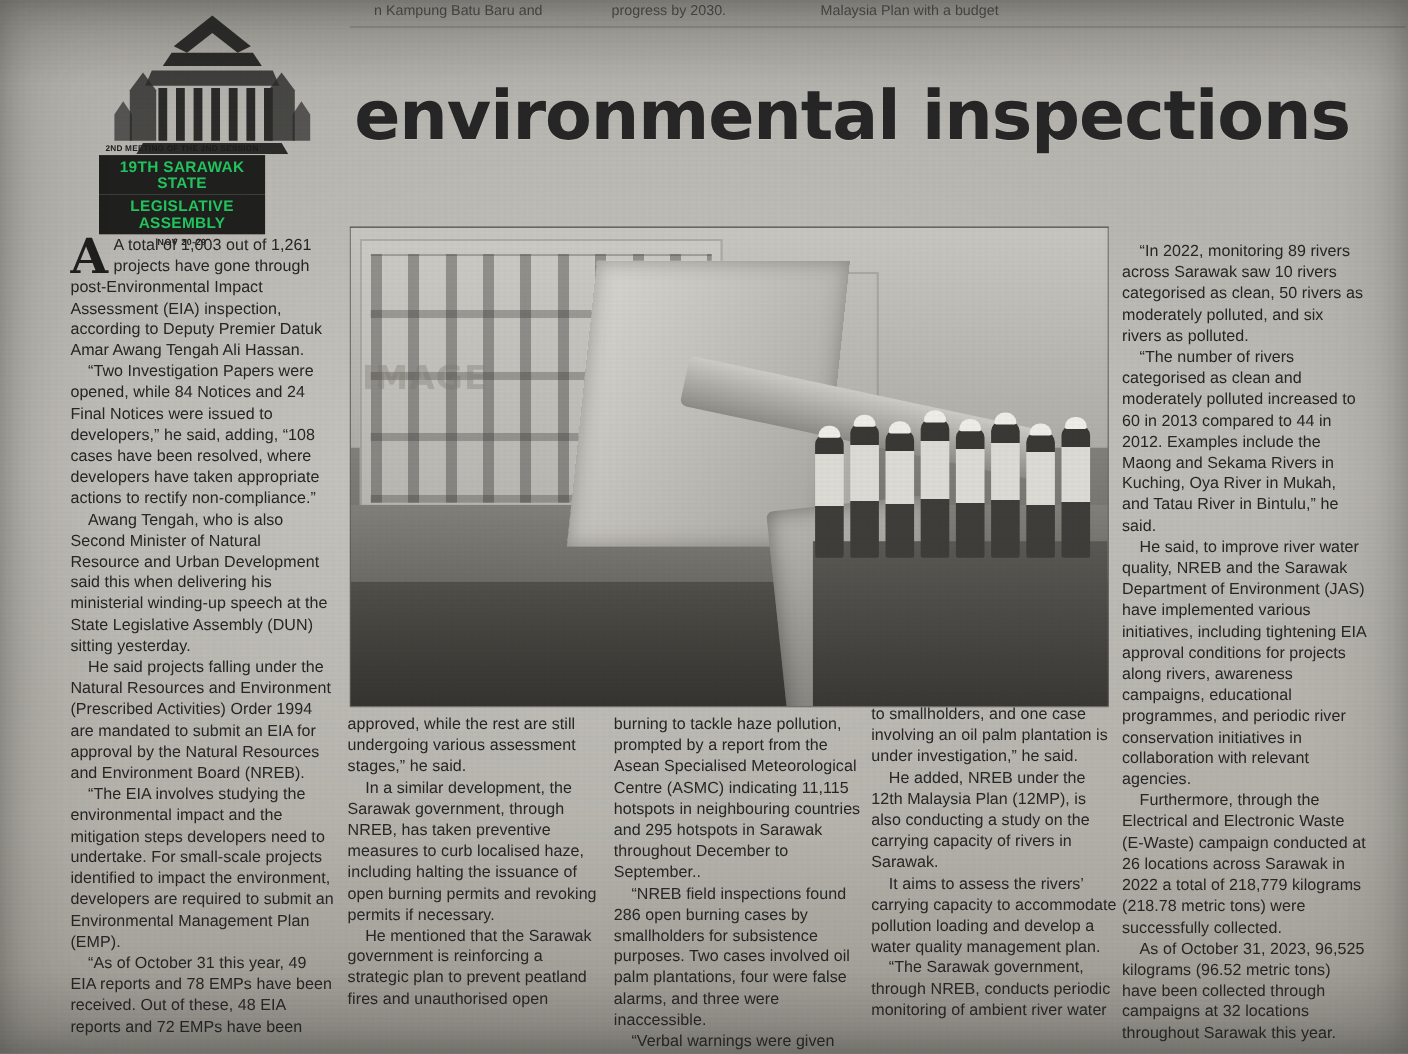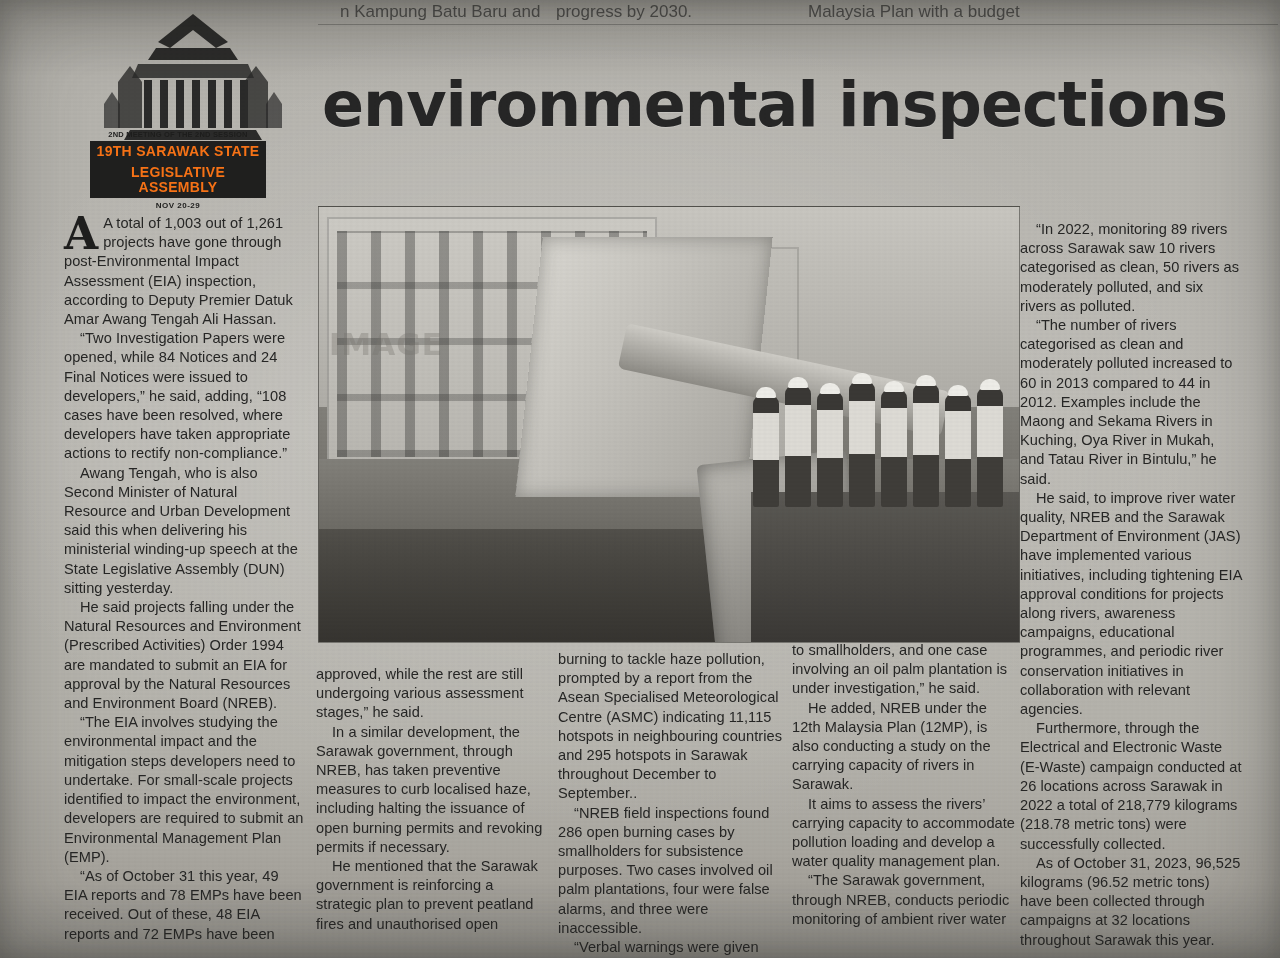--- a/index.html
+++ b/index.html
@@ -34,21 +34,21 @@
     opacity: .55;
     mix-blend-mode: multiply;
   }
   
   .top-strip {
     position: absolute;
     left: 0; top: 0;
     width: 1280px; height: 22px;
     overflow: hidden;
     color: #2f2f2e;
-    font-size: 17px;
+    font-size: 13px;
   }
   .top-strip .tscol {
     position: absolute;
     white-space: nowrap;
     opacity: .75;
   }
   .rule {
     position: absolute;
     background: #4a4a48;
     opacity: .45;
@@ -59,33 +59,33 @@
     left: 78px;
     top: 8px;
     width: 230px;
     height: 190px;
   }
   .logo svg { display: block; }
   .logo-band {
     position: absolute;
     left: 90px;
     top: 130px;
-    width: 176px;
+    width: 151px;
     text-align: center;
     color: #1d1d1c;
   }
   .logo-band .l1 {
     font-size: 7.5px;
     font-weight: bold;
     letter-spacing: .2px;
     margin-bottom: 2px;
   }
   .logo-band .l2 {
     background: #1f1f1e;
-    color: #f97316;
+    color: #22c55e;
     font-size: 14px;
     font-weight: bold;
     line-height: 15px;
     padding: 3px 2px;
     letter-spacing: .3px;
   }
   .logo-band .l3 {
     font-size: 8px;
     font-weight: bold;
     margin-top: 3px;
@@ -109,21 +109,20 @@
   
   .photo {
     position: absolute;
     left: 318px;
     top: 206px;
     width: 688px;
     height: 435px;
     overflow: hidden;
     background: linear-gradient(180deg, #9a9892 0%, #86847e 40%, #6e6c66 75%, #5e5c57 100%);
     border: 1px solid rgba(60,60,58,.35);
-    padding-left: 12px;
   }
   .ph-sky {
     position: absolute; left:0; top:0; width:100%; height:46%;
     background: linear-gradient(180deg,#c9c7c1,#b0aea8);
   }
   .ph-building {
     position: absolute; left: 8px; top: 10px; width: 330px; height: 250px;
     background: linear-gradient(180deg,#cdcbc5,#b9b7b1);
     box-shadow: inset 0 0 0 2px rgba(80,80,78,.25);
   }
@@ -206,40 +205,40 @@
   .dropcap {
     float: left;
     font-family: "DejaVu Serif", serif;
     font-weight: bold;
     font-size: 44px;
     line-height: 36px;
     padding: 2px 5px 0 0;
     color: #1f1f1e;
   }
   .c1 { left: 64px;  top: 214px; width: 240px; }
-  .c2 { left: 316px; top: 650px; width: 232px; margin-top: 15px; }
+  .c2 { left: 316px; top: 650px; width: 232px; }
   .c3 { left: 558px; top: 650px; width: 230px; }
   .c4 { left: 792px; top: 613px; width: 226px; margin-top: 28px; }
   .c5 { left: 1020px; top: 220px; width: 222px; }
   .edge-shadow {
     position:absolute; inset:0;
     pointer-events:none;
     box-shadow: inset 0 0 90px rgba(40,40,38,.35), inset 0 0 26px rgba(30,30,28,.25);
   }
 </style>
 </head>
 <body>
 
 <div class="page">
   <div class="paper"></div>
 
   <div class="top-strip">
     <span class="tscol" style="left:340px; top:2px;">n Kampung Batu Baru and</span>
     <span class="tscol" style="left:556px; top:2px;">progress by 2030.</span>
-    <span class="tscol" style="left:808px; top:2px;">Malaysia Plan with a budget</span>
+    <span class="tscol" style="left:746px; top:2px;">Malaysia Plan with a budget</span>
   </div>
   <div class="rule" style="left:318px; top:24px; width:960px; height:1px;"></div>
 
   <div class="logo">
     <svg width="230" height="190" viewBox="0 0 230 190" aria-hidden="true">
       <g fill="#20201f" opacity="0.92">
         <path d="M115 6 L150 34 L138 40 L115 22 L92 40 L80 34 Z"></path>
         <path d="M78 40 L152 40 L160 52 L70 52 Z"></path>
         <path d="M60 56 L170 56 L176 70 L54 70 Z" opacity="0.85"></path>
         <rect x="66" y="72" width="8" height="48"></rect>

